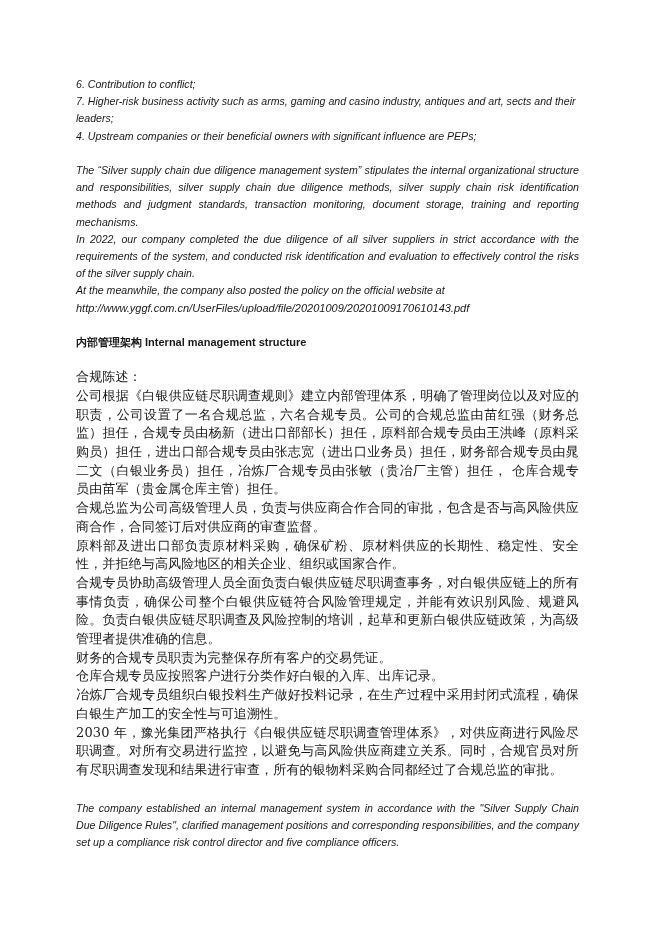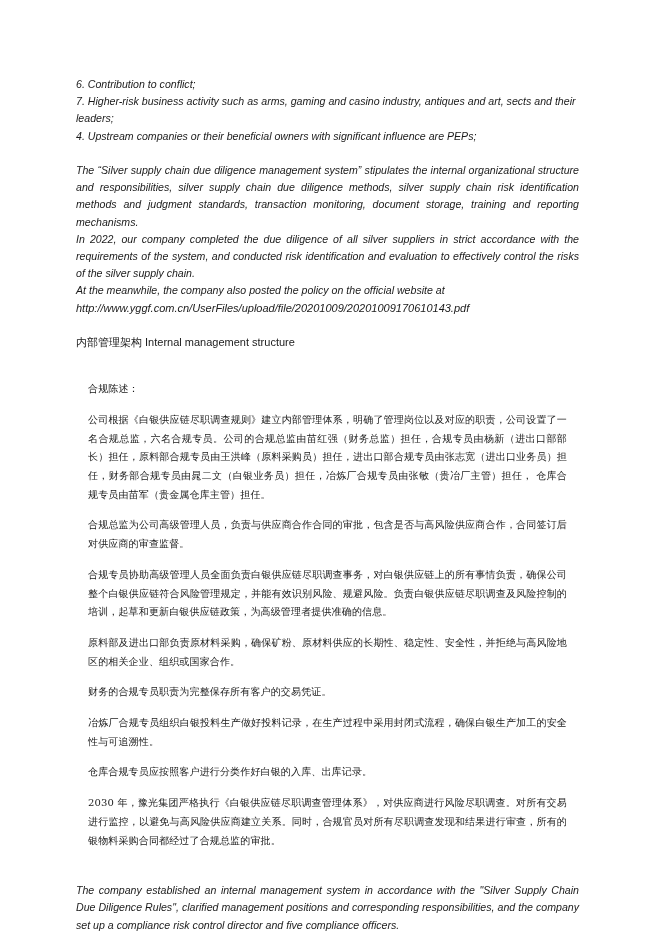--- a/index.html
+++ b/index.html
@@ -5,24 +5,24 @@
     html, body { margin: 0; padding: 0; background: #ffffff; }
     body { width: 662px; height: 936px; overflow: hidden; position: relative; }
     .page {
       position: absolute; left: 76px; top: 76px; width: 503px;
       color: #1a1a1a;
       font-family: "Liberation Sans", "DejaVu Sans", sans-serif;
     }
     .en { font-size: 10.6px; line-height: 17.2px; margin: 0; text-align: justify; font-style: italic; }
     .en.left { text-align: left; }
     .gap { height: 17.2px; }
-    .heading { font-size: 11px; line-height: 17px; font-weight: normal; margin: 0; }
+    .heading { font-size: 11px; line-height: 17px; font-weight: bold; margin: 0; }
     .zh {
       font-family: "DejaVu Serif", "Liberation Serif", serif;
-      font-size: 10px; line-height: 18.7px; margin: 12px; text-align: justify;
+      font-size: 13px; line-height: 18.7px; margin: 0; text-align: justify;
       letter-spacing: 0.15px;
     }
     .url { font-size: 11px; }
   </style>
 </head>
 <body>
 
 <div class="page">
   <p class="en left">6. Contribution to conflict;</p>
   <p class="en left">7. Higher-risk business activity such as arms, gaming and casino industry, antiques and art, sects and their leaders;</p>
@@ -31,21 +31,21 @@
   <p class="en">The “Silver supply chain due diligence management system” stipulates the internal organizational structure and responsibilities, silver supply chain due diligence methods, silver supply chain risk identification methods and judgment standards, transaction monitoring, document storage, training and reporting mechanisms.</p>
   <p class="en">In 2022, our company completed the due diligence of all silver suppliers in strict accordance with the requirements of the system, and conducted risk identification and evaluation to effectively control the risks of the silver supply chain.</p>
   <p class="en left">At the meanwhile, the company also posted the policy on the official website at</p>
   <p class="en left url">http://www.yggf.com.cn/UserFiles/upload/file/20201009/20201009170610143.pdf</p>
   <div class="gap"></div>
   <p class="heading">内部管理架构 Internal management structure</p>
   <div class="gap"></div>
   <p class="zh">合规陈述：</p>
   <p class="zh">公司根据《白银供应链尽职调查规则》建立内部管理体系，明确了管理岗位以及对应的职责，公司设置了一名合规总监，六名合规专员。公司的合规总监由苗红强（财务总监）担任，合规专员由杨新（进出口部部长）担任，原料部合规专员由王洪峰（原料采购员）担任，进出口部合规专员由张志宽（进出口业务员）担任，财务部合规专员由晁二文（白银业务员）担任，冶炼厂合规专员由张敏（贵冶厂主管）担任， 仓库合规专员由苗军（贵金属仓库主管）担任。</p>
   <p class="zh">合规总监为公司高级管理人员，负责与供应商合作合同的审批，包含是否与高风险供应商合作，合同签订后对供应商的审查监督。</p>
+  <p class="zh">原料部及进出口部负责原材料采购，确保矿粉、原材料供应的长期性、稳定性、安全性，并拒绝与高风险地区的相关企业、组织或国家合作。</p>
   <p class="zh">合规专员协助高级管理人员全面负责白银供应链尽职调查事务，对白银供应链上的所有事情负责，确保公司整个白银供应链符合风险管理规定，并能有效识别风险、规避风险。负责白银供应链尽职调查及风险控制的培训，起草和更新白银供应链政策，为高级管理者提供准确的信息。</p>
-  <p class="zh">原料部及进出口部负责原材料采购，确保矿粉、原材料供应的长期性、稳定性、安全性，并拒绝与高风险地区的相关企业、组织或国家合作。</p>
   <p class="zh">财务的合规专员职责为完整保存所有客户的交易凭证。</p>
+  <p class="zh">仓库合规专员应按照客户进行分类作好白银的入库、出库记录。</p>
   <p class="zh">冶炼厂合规专员组织白银投料生产做好投料记录，在生产过程中采用封闭式流程，确保白银生产加工的安全性与可追溯性。</p>
-  <p class="zh">仓库合规专员应按照客户进行分类作好白银的入库、出库记录。</p>
   <p class="zh">2030 年，豫光集团严格执行《白银供应链尽职调查管理体系》，对供应商进行风险尽职调查。对所有交易进行监控，以避免与高风险供应商建立关系。同时，合规官员对所有尽职调查发现和结果进行审查，所有的银物料采购合同都经过了合规总监的审批。</p>
   <div class="gap" style="height:20px"></div>
   <p class="en">The company established an internal management system in accordance with the "Silver Supply Chain Due Diligence Rules", clarified management positions and corresponding responsibilities, and the company set up a compliance risk control director and five compliance officers.</p>
 </div>
 
 </body></html>

